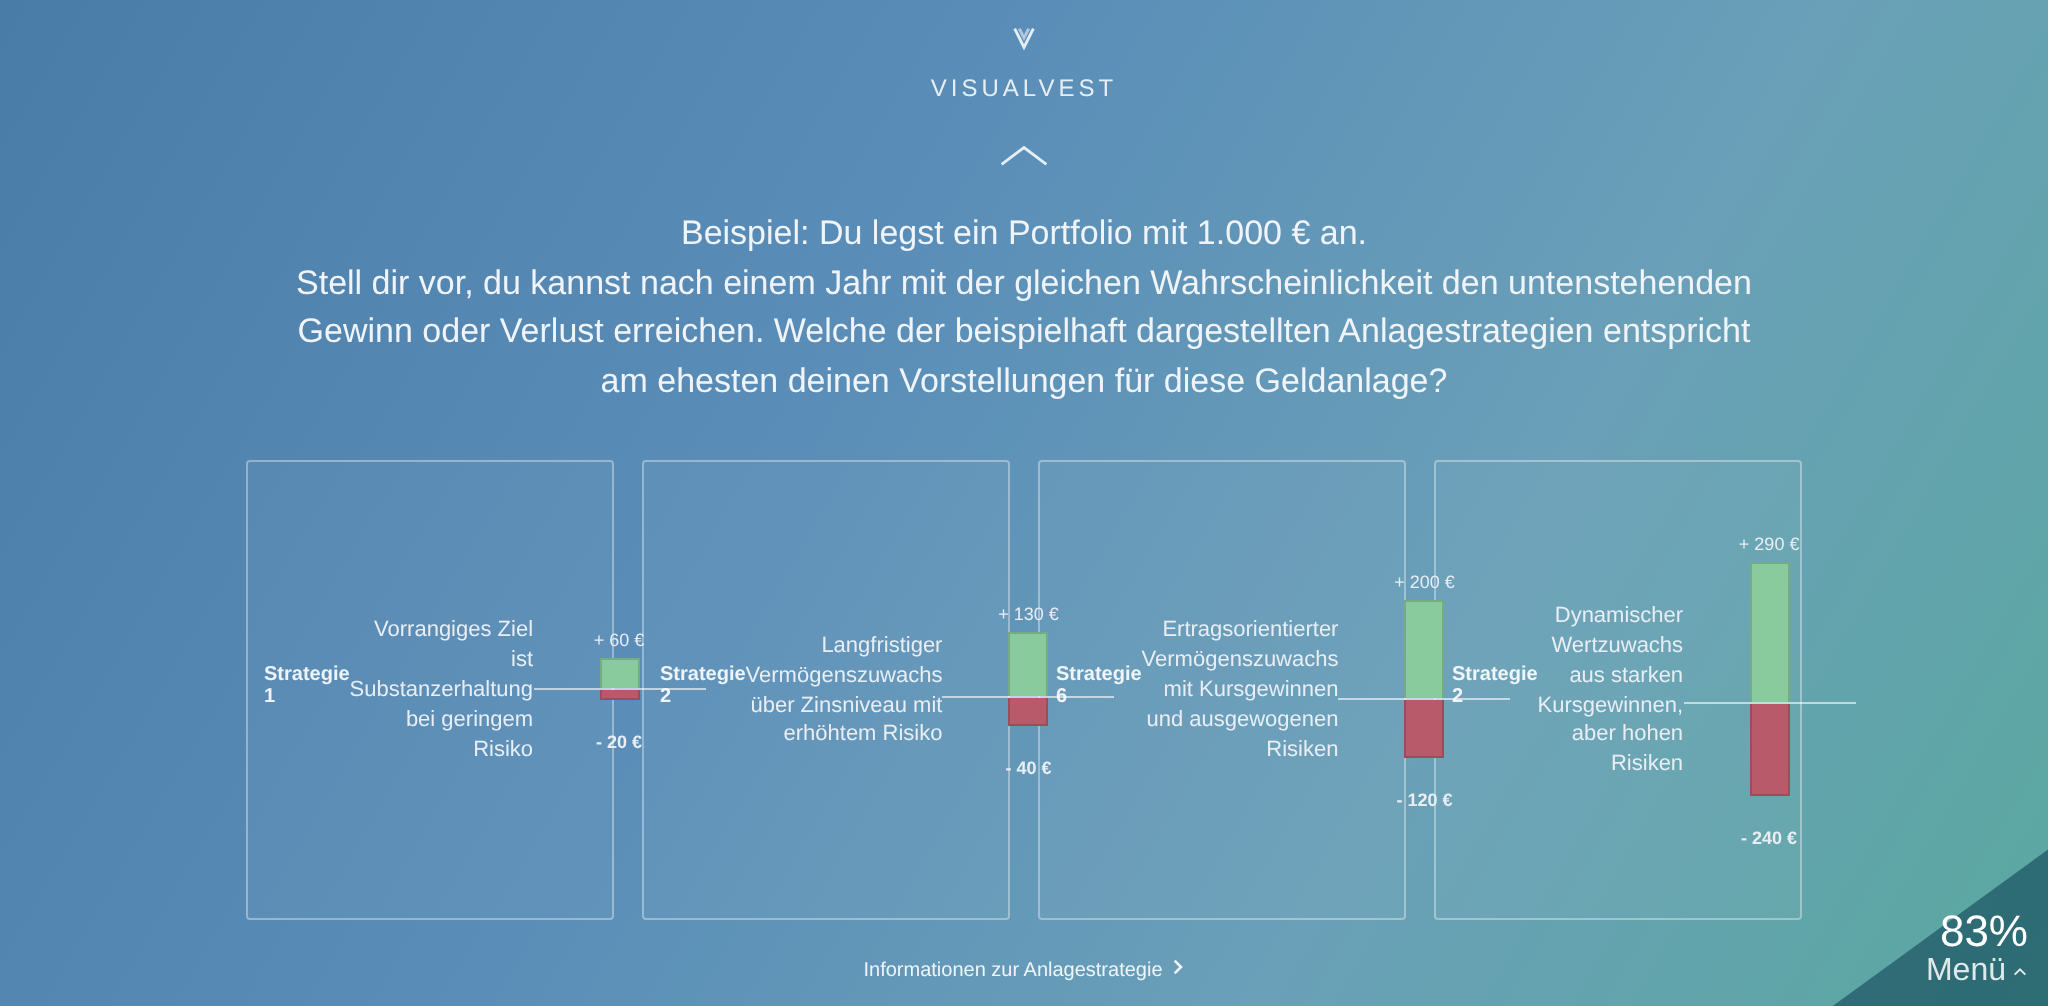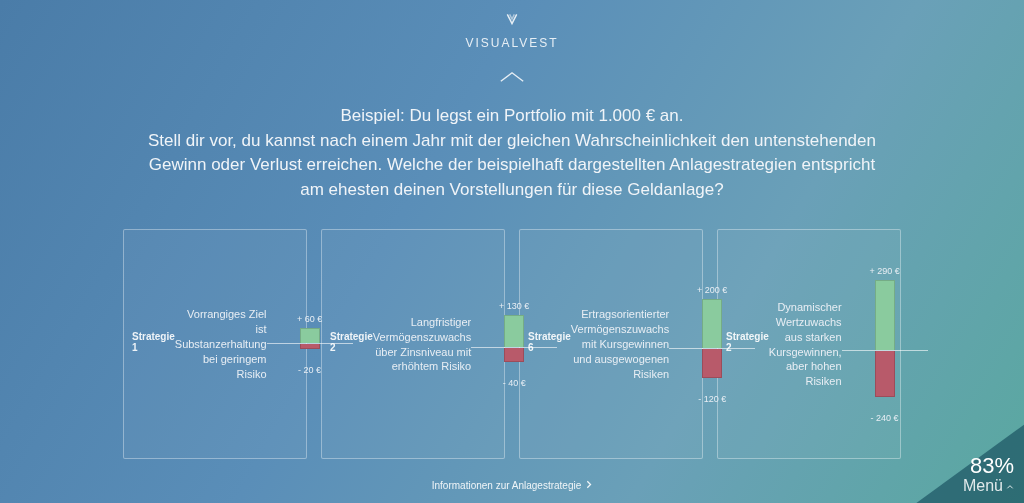--- a/index.html
+++ b/index.html
@@ -78,21 +78,21 @@
     align-items: center;
     position: relative;
   }
   .gain-label, .loss-label {
     font-size: 9px;
     font-weight: 400;
     color: #e8eef4;
     white-space: nowrap;
   }
   .gain-label { margin-bottom: 4px; }
-  .loss-label { margin-top: 16px; }
+  .loss-label { margin-top: 16px; font-weight: bold; }
   .bar-wrap {
     display: flex;
     flex-direction: column;
     align-items: center;
     width: 100%;
     position: relative;
   }
   .bar-gain {
     width: 20px;
     background: #8acb9e;

